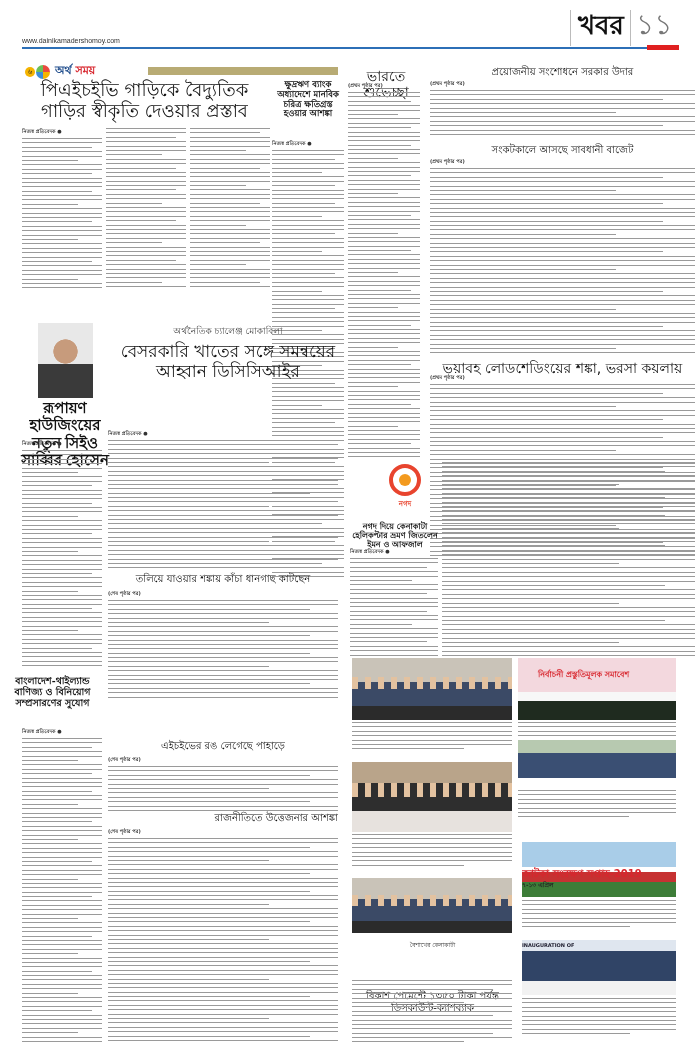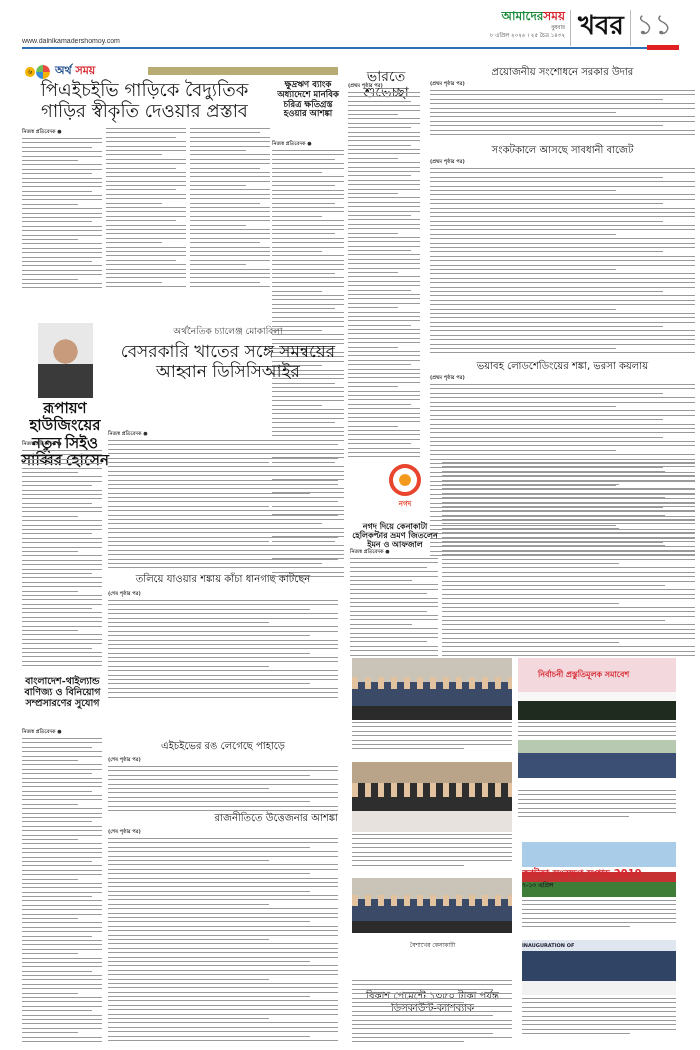--- a/index.html
+++ b/index.html
@@ -51,25 +51,20 @@
 
   .banner-text { position: absolute; font-weight: bold; color: #d8262e; text-align: left; }
 
   .nagad-logo { position: absolute; left: 385px; top: 462px; width: 40px; height: 40px; }
 </style>
 </head>
 <body>
 
 <div class="masthead">
   <div class="site-url">www.dainikamadershomoy.com</div>
-  <div class="brand-box">
-    <div class="brand"><span>আমাদের</span><span class="red">সময়</span></div>
-    <div class="brand-day">বুধবার</div>
-    <div class="brand-date">৮ এপ্রিল ২০২৬ । ২৫ চৈত্র ১৪৩২</div>
-  </div>
   <div class="vsep" style="left:570px"></div>
   <div class="section-word">খবর</div>
   <div class="vsep" style="left:630px"></div>
   <div class="page-no">১১</div>
   <div class="rule-blue"></div>
   <div class="rule-red"></div>
 </div>
 
 <div class="section-logo">
   <div class="logo-circle small">৬</div>
@@ -412,21 +407,21 @@
     <div class="line s"></div>
     <div class="line"></div>
     <div class="line"></div>
     <div class="line"></div>
     <div class="line m"></div>
     <div class="line"></div>
     <div class="line"></div>
     <div class="line"></div>
 </div>
 
-<div class="hl" style="left:20px;top:676px;width:85px;font-size:9.5px;font-weight:bold;">বাংলাদেশ-থাইল্যান্ড বাণিজ্য ও বিনিয়োগ সম্প্রসারণের সুযোগ</div>
+<div class="hl" style="left:10px;top:676px;width:85px;font-size:9.5px;font-weight:bold;">বাংলাদেশ-থাইল্যান্ড বাণিজ্য ও বিনিয়োগ সম্প্রসারণের সুযোগ</div>
 <div class="col-text" style="left:22px;top:728px;width:80px;height:315px;">
   <div class="byline">নিজস্ব প্রতিবেদক ●</div>
   <div class="line"></div>
     <div class="line"></div>
     <div class="line m"></div>
     <div class="line"></div>
     <div class="line"></div>
     <div class="line s"></div>
     <div class="line"></div>
     <div class="line"></div>
@@ -708,21 +703,21 @@
     <div class="line"></div>
     <div class="line m"></div>
     <div class="line"></div>
     <div class="line"></div>
     <div class="line"></div>
     <div class="line"></div>
     <div class="line s"></div>
     <div class="line"></div>
 </div>
 
-<div class="hl" style="left:430px;top:360px;width:265px;font-size:10px;">ভয়াবহ লোডশেডিংয়ের শঙ্কা, ভরসা কয়লায়</div>
+<div class="hl" style="left:430px;top:360px;width:265px;font-size:14px;">ভয়াবহ লোডশেডিংয়ের শঙ্কা, ভরসা কয়লায়</div>
 <div class="col-text" style="left:430px;top:374px;width:265px;height:183px;">
   <div class="byline">(প্রথম পৃষ্ঠার পর)</div>
   <div class="line"></div>
     <div class="line"></div>
     <div class="line m"></div>
     <div class="line"></div>
     <div class="line"></div>
     <div class="line s"></div>
     <div class="line"></div>
     <div class="line"></div>

